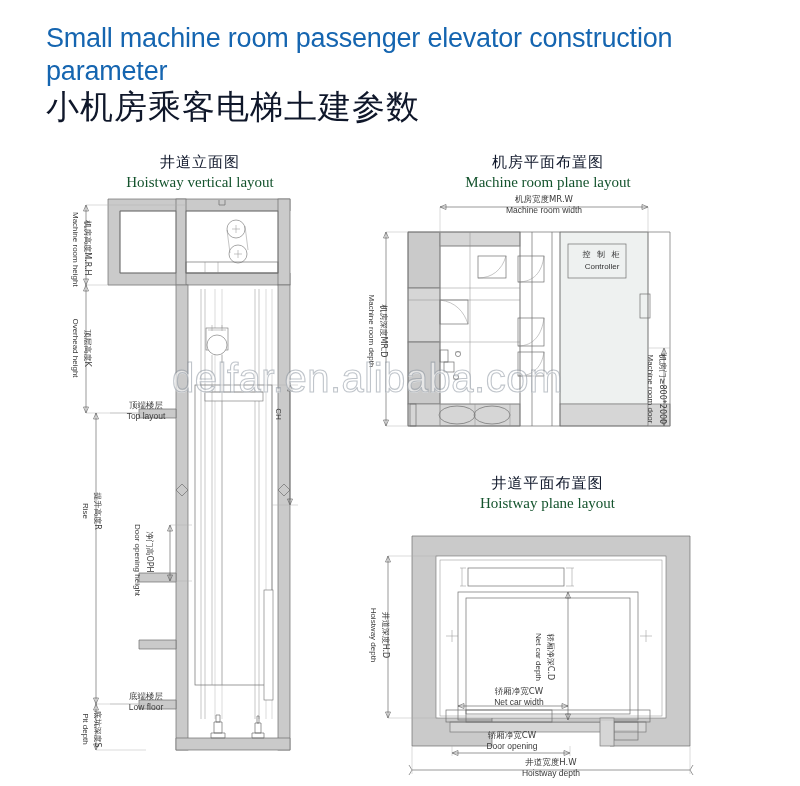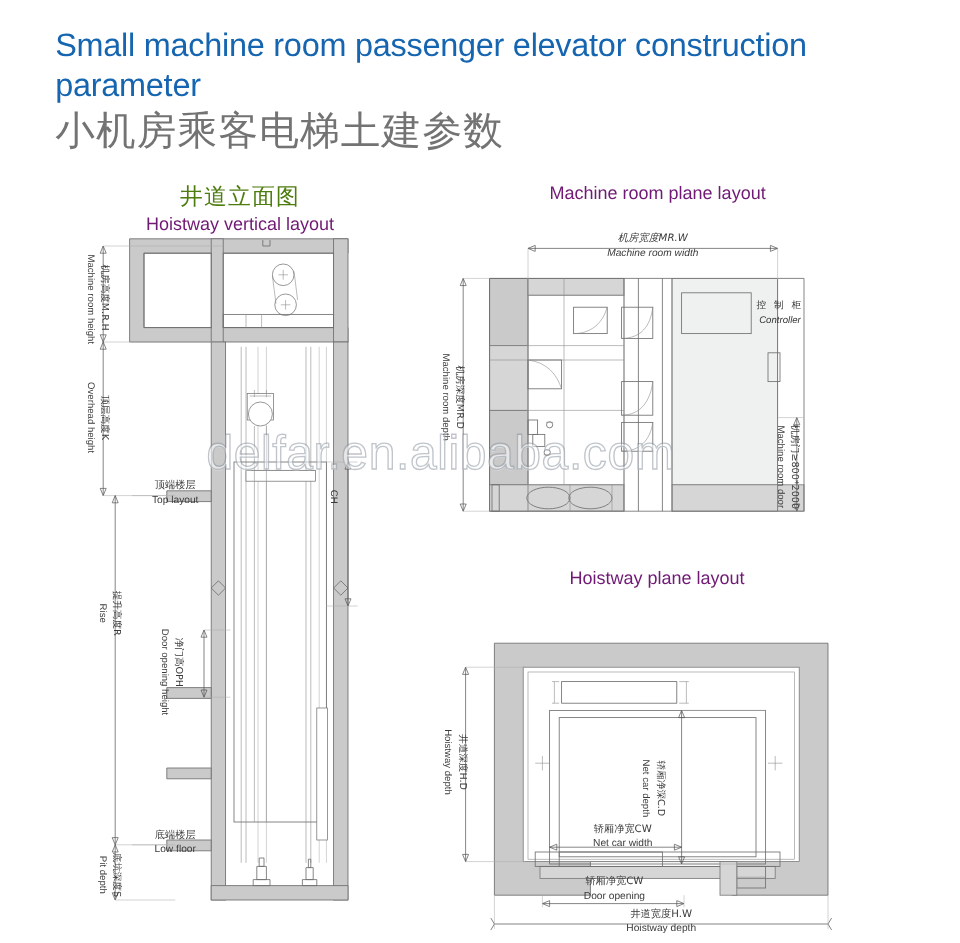--- a/index.html
+++ b/index.html
@@ -16,35 +16,35 @@
 
   
   .title-en{
     position:absolute;left:46px;top:22px;width:640px;
     font-size:27px;line-height:1.22;color:#1565b0;
     font-family:"Liberation Sans","DejaVu Sans",sans-serif;
     letter-spacing:-0.2px;
   }
   .title-cn{
     position:absolute;left:46px;top:92px;
-    font-size:33px;line-height:1.1;color:#737373;
+    font-size:33px;line-height:1.1;color:#0f172a;
+    font-family:Liberation Mono, monospace;
+    letter-spacing:1px;
+  }
+
+  
+  .fig-cap{position:absolute;text-align:center;}
+  .fig-cap .cn{
+    font-size:15px;color:#0f172a;line-height:1.35;
     font-family:Liberation Serif, serif;
     letter-spacing:1px;
   }
-
-  
-  .fig-cap{position:absolute;text-align:center;}
-  .fig-cap .cn{
-    font-size:19px;color:#4d7c0f;line-height:1.35;
+  .fig-cap .en{
+    font-size:15px;color:#14532d;line-height:1.35;
     font-family:Liberation Serif, serif;
-    letter-spacing:1px;
-  }
-  .fig-cap .en{
-    font-size:15px;color:#701a75;line-height:1.35;
-    font-family:Liberation Sans, sans-serif;
   }
 
   
   svg.dwg{position:absolute;left:0;top:0;width:800px;height:786px;overflow:visible;pointer-events:none;}
   .wall{fill:#cacaca;stroke:#6d6d6d;stroke-width:.7;}
   .wall2{fill:#d6d6d6;stroke:#7a7a7a;stroke-width:.7;}
   .lite{fill:#eef1f0;stroke:#9a9a9a;stroke-width:.6;}
   .none{fill:none;stroke:#6f6f6f;stroke-width:.7;}
   .thin{fill:none;stroke:#8d8d8d;stroke-width:.5;}
   .thin2{fill:none;stroke:#aeaeae;stroke-width:.45;}
@@ -56,21 +56,21 @@
   .lbl .cn{font-family:"DejaVu Sans","Liberation Sans",sans-serif;display:block;}
   .lbl .en{font-family:"Liberation Sans","DejaVu Sans",sans-serif;display:block;}
   .h-lbl{text-align:center;font-size:8.5px;line-height:1.35;}
   .v-lbl{font-size:8px;line-height:1.45;text-align:center;}
   .rot-cw{transform:rotate(90deg);transform-origin:0 0;}
 
   .boxlbl{
     position:absolute;text-align:center;font-size:8px;line-height:1.45;color:#333;
   }
   .boxlbl .cn{font-family:"DejaVu Sans","Liberation Sans",sans-serif;letter-spacing:2px;display:block;}
-  .boxlbl .en{font-family:"Liberation Sans","DejaVu Sans",sans-serif;display:block;font-style:italic;}
+  .boxlbl .en{font-family:"Liberation Sans","DejaVu Sans",sans-serif;display:block;}
 
   
   .watermark{
     position:absolute;left:172px;top:356px;
     font-size:40px;letter-spacing:0.5px;
     font-family:"Liberation Sans","DejaVu Sans",sans-serif;
     color:transparent;
     -webkit-text-stroke:1.1px rgba(140,150,160,.55);
     text-shadow:0 1px 0 rgba(255,255,255,.55);
     white-space:nowrap;pointer-events:none;user-select:none;
@@ -278,24 +278,26 @@
       <path class="thin2" d="M412,746 v28 M690,746 v28"></path>
     </g>
   </svg>
 
   <div class="fig-cap" style="left:110px;top:152px;width:180px;">
     <div class="cn">井道立面图</div>
     <div class="en">Hoistway vertical layout</div>
   </div>
 
   <div class="fig-cap" style="left:438px;top:152px;width:220px;">
+    <div class="cn">机房平面布置图</div>
     <div class="en">Machine room plane layout</div>
   </div>
 
   <div class="fig-cap" style="left:440px;top:473px;width:215px;">
+    <div class="cn">井道平面布置图</div>
     <div class="en">Hoistway plane layout</div>
   </div>
 
   <div class="lbl v-lbl rot-cw" style="left:93px;top:212px;width:72px;">
     <span class="cn">机房高度M.R.H</span>
     <span class="en">Machine room height</span>
   </div>
   <div class="lbl v-lbl rot-cw" style="left:93px;top:312px;width:72px;">
     <span class="cn">顶层高度K</span>
     <span class="en">Overhead height</span>
@@ -317,33 +319,33 @@
   </div>
   <div class="lbl h-lbl" style="left:113px;top:400px;width:66px;">
     <span class="cn">顶端楼层</span>
     <span class="en">Top layout</span>
   </div>
   <div class="lbl h-lbl" style="left:113px;top:691px;width:66px;">
     <span class="cn">底端楼层</span>
     <span class="en">Low floor</span>
   </div>
 
-  <div class="lbl h-lbl" style="left:474px;top:194px;width:140px;font-style:italic;">
+  <div class="lbl h-lbl" style="left:474px;top:194px;width:140px;">
     <span class="cn">机房宽度MR.W</span>
     <span class="en">Machine room width</span>
   </div>
   <div class="lbl v-lbl rot-cw" style="left:389px;top:288px;width:86px;">
     <span class="cn">机房深度MR.D</span>
     <span class="en">Machine room depth</span>
   </div>
   <div class="lbl v-lbl rot-cw" style="left:668px;top:352px;width:74px;">
     <span class="cn">机房门≥800*2000</span>
     <span class="en">Machine room door</span>
   </div>
-  <div class="boxlbl" style="left:570px;top:249px;width:64px;margin-left:48px;">
+  <div class="boxlbl" style="left:570px;top:249px;width:64px;">
     <span class="cn">控 制 柜</span>
     <span class="en">Controller</span>
   </div>
 
   <div class="lbl v-lbl rot-cw" style="left:391px;top:590px;width:90px;">
     <span class="cn">井道深度H.D</span>
     <span class="en">Hoistway depth</span>
   </div>
   <div class="lbl h-lbl" style="left:483px;top:757px;width:136px;">
     <span class="cn">井道宽度H.W</span>

